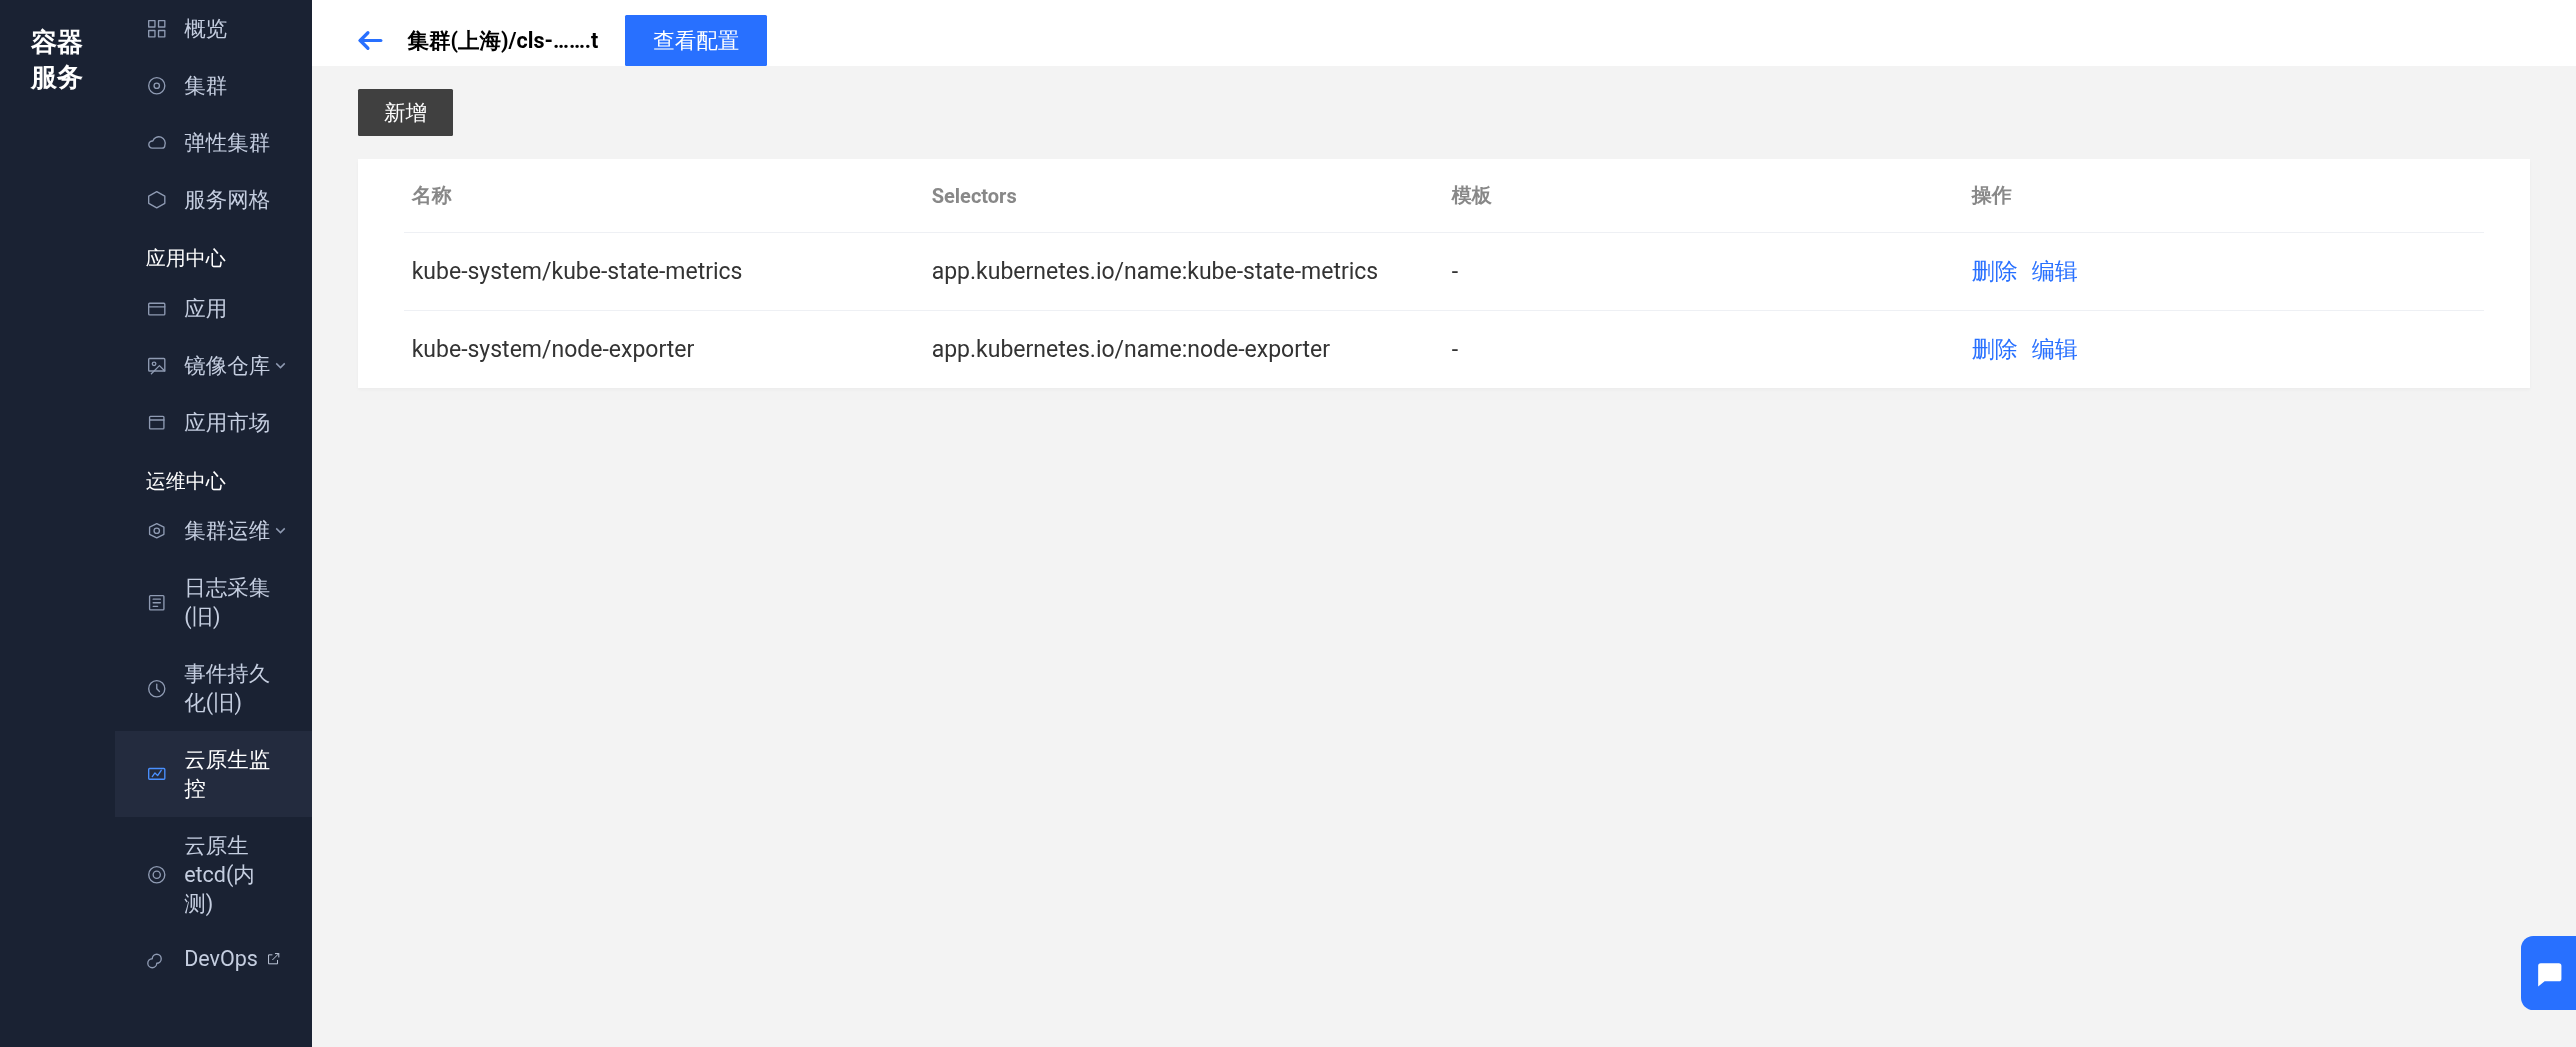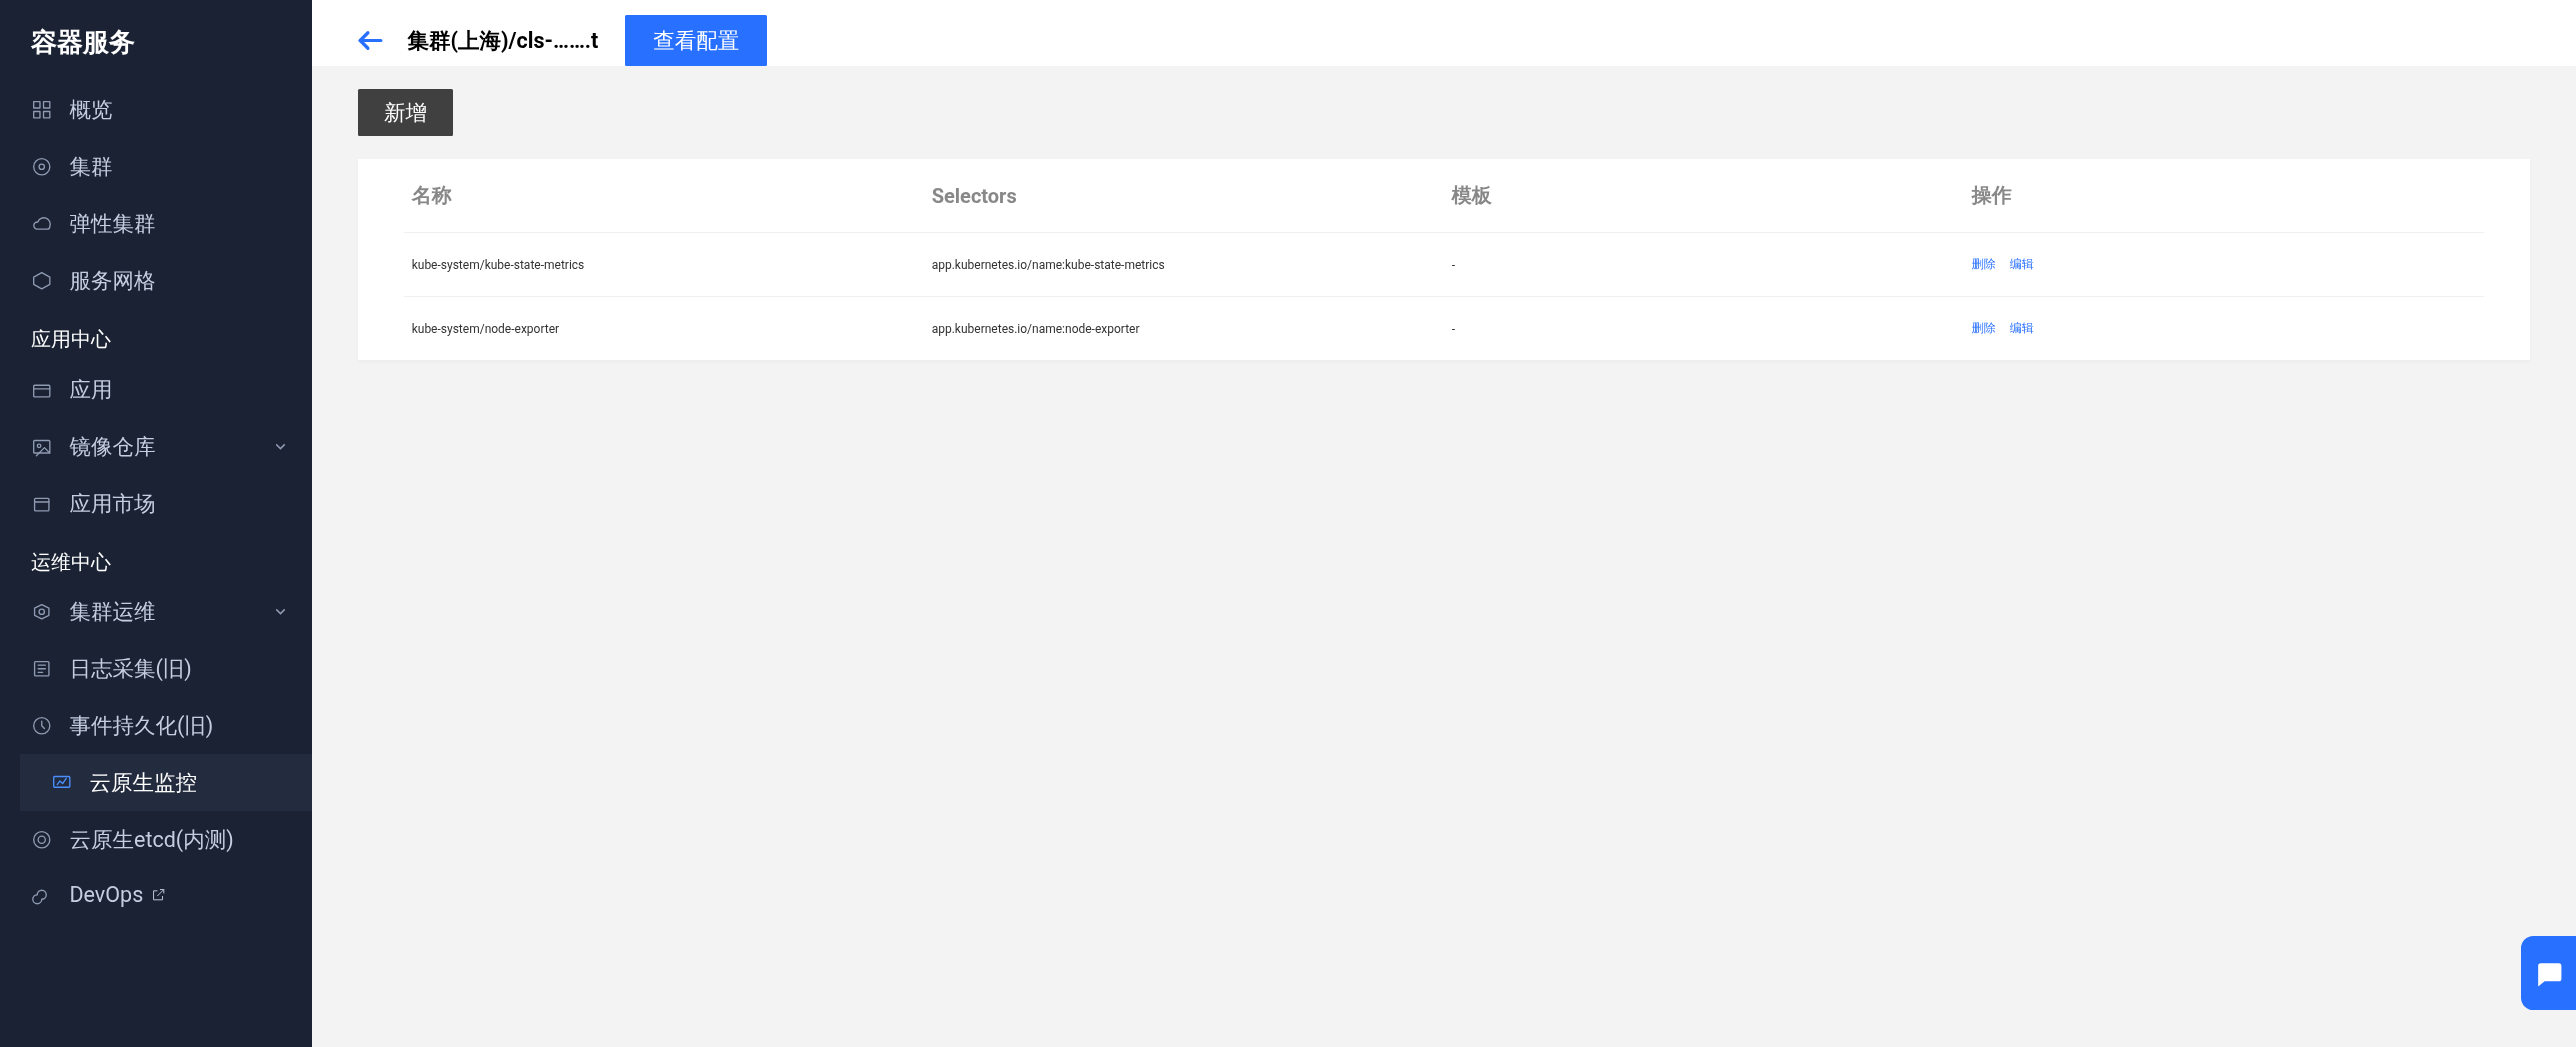--- a/index.html
+++ b/index.html
@@ -3,25 +3,25 @@
   <meta charset="utf-8">
   <style>
     * { box-sizing: border-box; margin: 0; padding: 0; font-family: -apple-system, BlinkMacSystemFont, "Segoe UI", Roboto, "Helvetica Neue", Arial, sans-serif; }
     body { display: flex; width: 2576px; height: 1048px; transform-origin: top left; background: #f3f3f3; }
     
     
     
     .root { display: flex; width: 100%; height: 100%; }
     
     
-    .sidebar { width: 312px; background: #1a2233; color: #c5cee0; flex-shrink: 0; display: flex; flex-direction: column; }
+    .sidebar { width: 312px; background: #1a2233; color: #c5cee0; flex-shrink: 0; display: flex; flex-direction: row; }
     .sidebar-title { color: #fff; font-size: 26px; font-weight: 700; padding: 24.6px 31px 21.5px; }
     .side-group-label { font-size: 20px; color: #ffffff; padding: 17px 31px 7.7px; }
     .side-item { display: flex; align-items: center; padding: 14px 31px; font-size: 21.5px; color: #c5cee0; cursor: pointer; position: relative; }
-    .side-item.active { background: #232b3e; color: #fff; margin-left: 20px; }
+    .side-item.active { background: #232b3e; color: #fff; }
     .side-item .icon { width: 21.5px; height: 21.5px; margin-right: 17px; display: flex; align-items: center; justify-content: center; color: #8f9bb3; }
     .side-item.active .icon { color: #4a90ff; }
     .side-item .chev { position: absolute; right: 23px; color: #8f9bb3; }
     .side-item .ext { margin-left: 7.7px; font-size: 17px; }
     
     
     .main { flex: 1; background: #fff; display: flex; flex-direction: column; overflow: hidden; }
     .top-bar { display: flex; align-items: center; justify-content: flex-start; padding: 15.4px 43px 0 43px; gap: 27px; }
     .top-bar-left { display: flex; align-items: center; gap: 21.5px; }
     .back-btn { color: #2870ff; cursor: pointer; font-size: 28px; line-height: 1; }
@@ -31,21 +31,21 @@
     .tabs { display: flex; gap: 49px; padding: 21.5px 43px 0; border-bottom: 1.5px solid #e4e7ed; }
     .tab { font-size: 21.5px; padding-bottom: 10.8px; cursor: pointer; color: #555; position: relative; top: 1.5px; }
     .tab.active { color: #000; font-weight: 700; border-bottom: 4.6px solid #2870ff; }
     
     .content { flex: 1; background: #f3f3f3; padding: 23px 46px; }
     .add-btn { background: #404040; color: #fff; font-size: 21.5px; padding: 9.2px 26px; border: none; cursor: pointer; border-radius: 1.5px; margin-bottom: 23px; margin-left: 0; text-align: center; }
     
     .table-card { background: #fff; box-shadow: 0 1.5px 3.1px rgba(0,0,0,0.03); padding: 0 46px; }
     table { width: 100%; border-collapse: collapse; }
     th { text-align: left; font-size: 20px; font-weight: 700; color: #888; padding: 23px 7.7px; }
-    td { font-size: 12px; color: #333; padding: 23px 7.7px; border-top: 0.8px solid #eef0f4; }
+    td { font-size: 23px; color: #333; padding: 23px 7.7px; border-top: 0.8px solid #eef0f4; }
     .col-name { width: 22%; }
     .col-selectors { width: 22%; }
     .col-template { width: 22%; }
     .col-ops { width: 22%; }
     .row-actions a { color: #2870ff; margin-right: 14px; cursor: pointer; text-decoration: none; margin-top: 16px; }
     
     
     .fab { position: fixed; right: 0; bottom: 37px; width: 55px; height: 74px; background: #2870ff; border-radius: 12.3px 0 0 12.3px; display: flex; align-items: center; justify-content: center; color: #fff; cursor: pointer; }
     .fab svg { width: 31px; height: 31px; }
     

